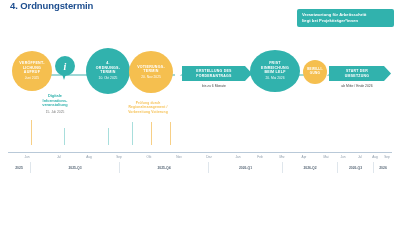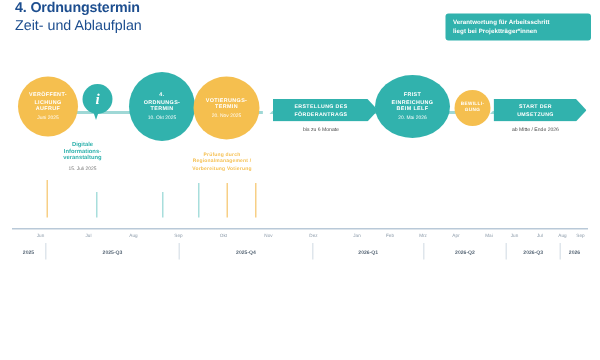--- a/index.html
+++ b/index.html
@@ -159,21 +159,20 @@
   }
   .quarter:first-child{border-left:none;}
 </style>
 </head>
 <body>
 
 <div id="root">
 
   <div class="hdr">
     <div class="hdr-title">4. Ordnungstermin</div>
-    <div class="hdr-sub">Zeit- und Ablaufplan</div>
   </div>
 
   <div class="note">
     <div>Verantwortung für Arbeitsschritt</div>
     <div>liegt bei Projektträger*innen</div>
   </div>
 
   <div class="band">
 
     <div class="baseline"></div>

